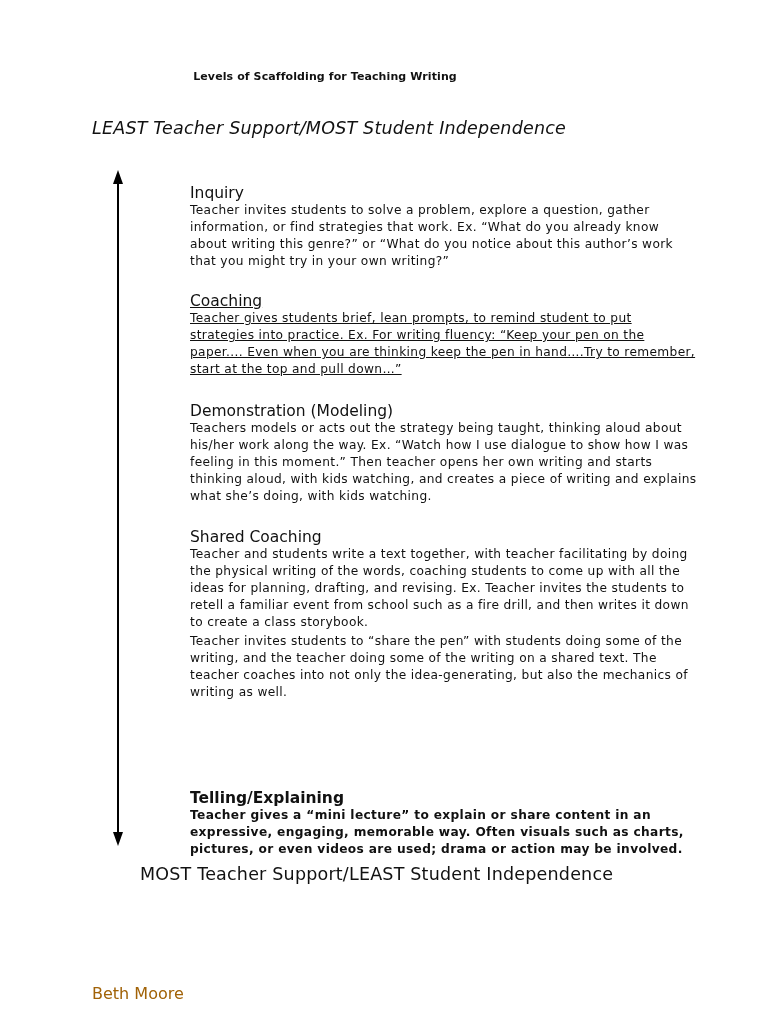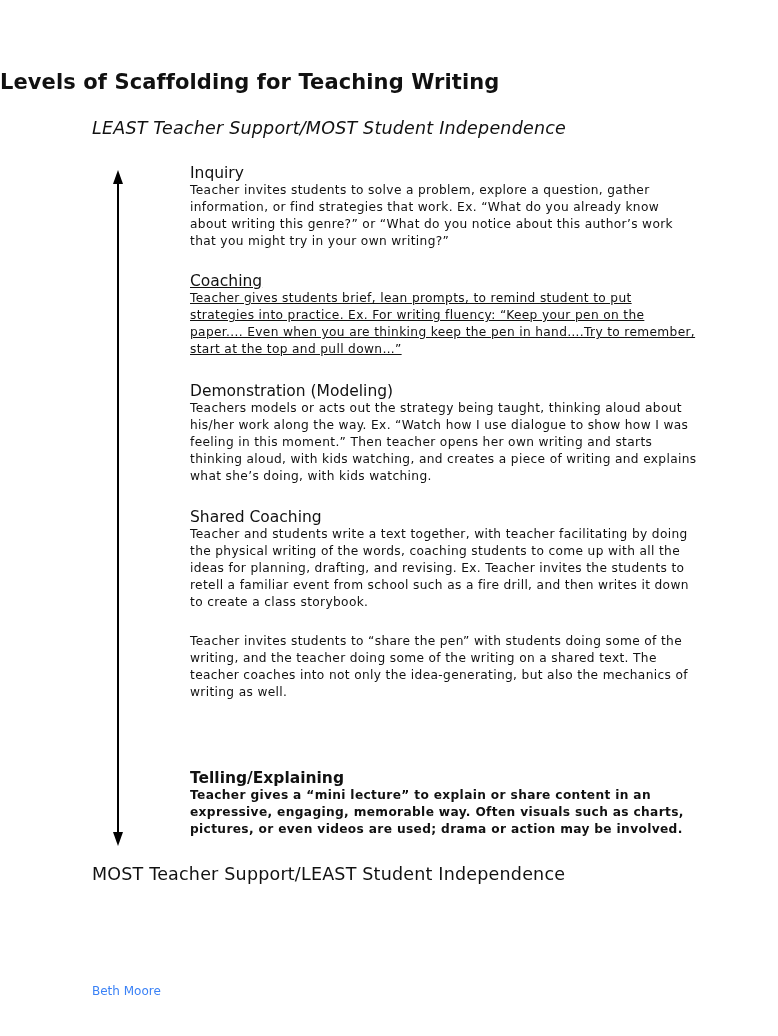--- a/index.html
+++ b/index.html
@@ -13,34 +13,34 @@
       position: relative;
       overflow: hidden;
       font-family: "DejaVu Sans", sans-serif;
       color: #111111;
     }
     .title {
       position: absolute;
       top: 70px;
       left: 0;
       width: 650px;
-      text-align: left;
+      text-align: center;
       font-weight: bold;
-      font-size: 21px;
+      font-size: 11px;
       letter-spacing: 0.1px;
     }
     .scale-label {
       position: absolute;
       left: 92px;
       font-size: 17.5px;
       letter-spacing: 0.2px;
       white-space: nowrap;
     }
     .scale-top { top: 118px; font-style: italic; }
-    .scale-bottom { top: 864px; }
+    .scale-bottom { top: 864px; margin-left: 48px; }
     .arrow {
       position: absolute;
       left: 111px;
       top: 170px;
       width: 16px;
       height: 676px;
     }
     .levels {
       position: absolute;
       left: 190px;
@@ -49,33 +49,34 @@
     }
     .level {
       position: absolute;
       left: 0;
       width: 510px;
     }
     .level-name {
       font-size: 15.5px;
       line-height: 19px;
       white-space: nowrap;
+      margin-top: 20px;
     }
     .level-desc {
       font-size: 12.2px;
       line-height: 17px;
       letter-spacing: 0.35px;
       margin-top: -1px;
     }
     .footer {
       position: absolute;
       left: 92px;
       top: 984px;
-      font-size: 12px;
-      color: #3b82f6;
+      font-size: 16px;
+      color: #a16207;
     }
   </style>
 </head>
 <body>
 
 <div class="title">Levels of Scaffolding for Teaching Writing</div>
 
 <div class="scale-label scale-top">LEAST Teacher Support/MOST Student Independence</div>
 
 <svg class="arrow" viewBox="0 0 16 676" xmlns="http://www.w3.org/2000/svg">

